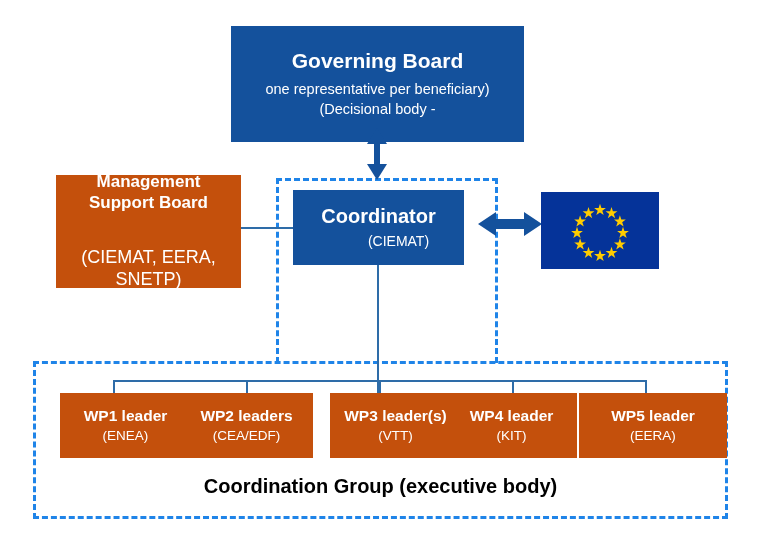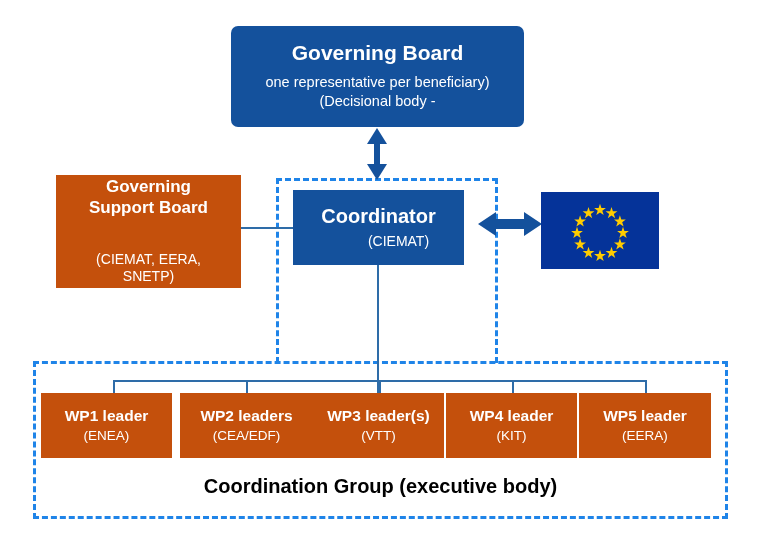--- a/index.html
+++ b/index.html
@@ -25,31 +25,31 @@
     line-height:1.18;
   }
   .box .title{font-weight:bold;}
   .box .sub{font-weight:normal;}
 
   .blue{background:#14519C;}
   .orange{background:#C4500C;}
 
   
   #governing-board{
-    left:231px;top:26px;width:293px;height:101px;border-radius:7px;
+    left:231px;top:26px;width:293px;height:116px;
   }
   #governing-board .title{font-size:21px;margin-bottom:7px;}
   #governing-board .sub{font-size:14.5px;line-height:1.35;}
 
   
   #mst{
     left:56px;top:175px;width:185px;height:113px;
   }
   #mst .title{font-size:17px;line-height:1.2;margin-bottom:5px;}
-  #mst .sub{font-size:14px;line-height:1.25;margin-top:28px;}
+  #mst .sub{font-size:18px;line-height:1.25;margin-top:28px;}
 
   
   #coordinator{
     left:293px;top:190px;width:171px;height:75px;
   }
   #coordinator .title{font-size:20px;margin-bottom:4px;text-align:right;}
   #coordinator .sub{font-size:14px;margin-left:40px;}
 
   
   .wp{
@@ -128,21 +128,21 @@
       <div>(Decisional body -</div>
     </div>
   </div>
 
   <svg class="arrow-v" style="left:366px;top:128px;width:22px;height:52px;" viewBox="0 0 22 52">
     <polygon points="11,0 21,16 14,16 14,36 21,36 11,52 1,36 8,36 8,16 1,16" fill="#14519C"></polygon>
   </svg>
 
   <div class="box orange" id="mst">
     <div class="title">
-      <div>Governing</div>
+      <div>Management</div>
       <div>Support Board</div>
     </div>
     <div class="sub">
       <div>(CIEMAT, EERA,</div>
       <div>SNETP)</div>
     </div>
   </div>
 
   <div class="box blue" id="coordinator">
     <div class="title">Coordinator</div>
@@ -166,40 +166,40 @@
         <polygon points="59,57.8 60.4,62.1 64.9,62.1 61.3,64.8 62.7,69.1 59,66.4 55.3,69.1 56.7,64.8 53.1,62.1 57.6,62.1"></polygon>
         <polygon points="47.5,54.7 48.9,59 53.4,59 49.8,61.7 51.2,66 47.5,63.3 43.8,66 45.2,61.7 41.6,59 46.1,59"></polygon>
         <polygon points="39.1,46.3 40.5,50.6 45,50.6 41.4,53.3 42.8,57.6 39.1,54.9 35.4,57.6 36.8,53.3 33.2,50.6 37.7,50.6"></polygon>
         <polygon points="36,34.8 37.4,39.1 41.9,39.1 38.3,41.8 39.7,46.1 36,43.4 32.3,46.1 33.7,41.8 30.1,39.1 34.6,39.1"></polygon>
         <polygon points="39.1,23.3 40.5,27.6 45,27.6 41.4,30.3 42.8,34.6 39.1,31.9 35.4,34.6 36.8,30.3 33.2,27.6 37.7,27.6"></polygon>
         <polygon points="47.5,14.9 48.9,19.2 53.4,19.2 49.8,21.9 51.2,26.2 47.5,23.5 43.8,26.2 45.2,21.9 41.6,19.2 46.1,19.2"></polygon>
       </g>
     </svg>
   </div>
 
-  <div class="box orange wp" style="left:41px;width:131px;">
+  <div class="box orange wp" style="left:60px;width:131px;">
     <div class="title">WP1 leader</div>
     <div class="sub">(ENEA)</div>
   </div>
 
   <div class="box orange wp" style="left:180px;width:133px;">
     <div class="title">WP2 leaders</div>
     <div class="sub">(CEA/EDF)</div>
   </div>
 
-  <div class="box orange wp" style="left:313px;width:131px;">
+  <div class="box orange wp" style="left:330px;width:131px;">
     <div class="title">WP3 leader(s)</div>
     <div class="sub">(VTT)</div>
   </div>
 
   <div class="box orange wp" style="left:446px;width:131px;text-align:center;">
     <div class="title">WP4 leader</div>
     <div class="sub">(KIT)</div>
   </div>
 
-  <div class="box orange wp" style="left:579px;width:132px;align-items:center;">
+  <div class="box orange wp" style="left:579px;width:148px;align-items:center;">
     <div class="title">WP5 leader</div>
     <div class="sub">(EERA)</div>
   </div>
 
   <div id="coordination-group-caption">Coordination Group (executive body)</div>
 
 </div>
 
 </body></html>

